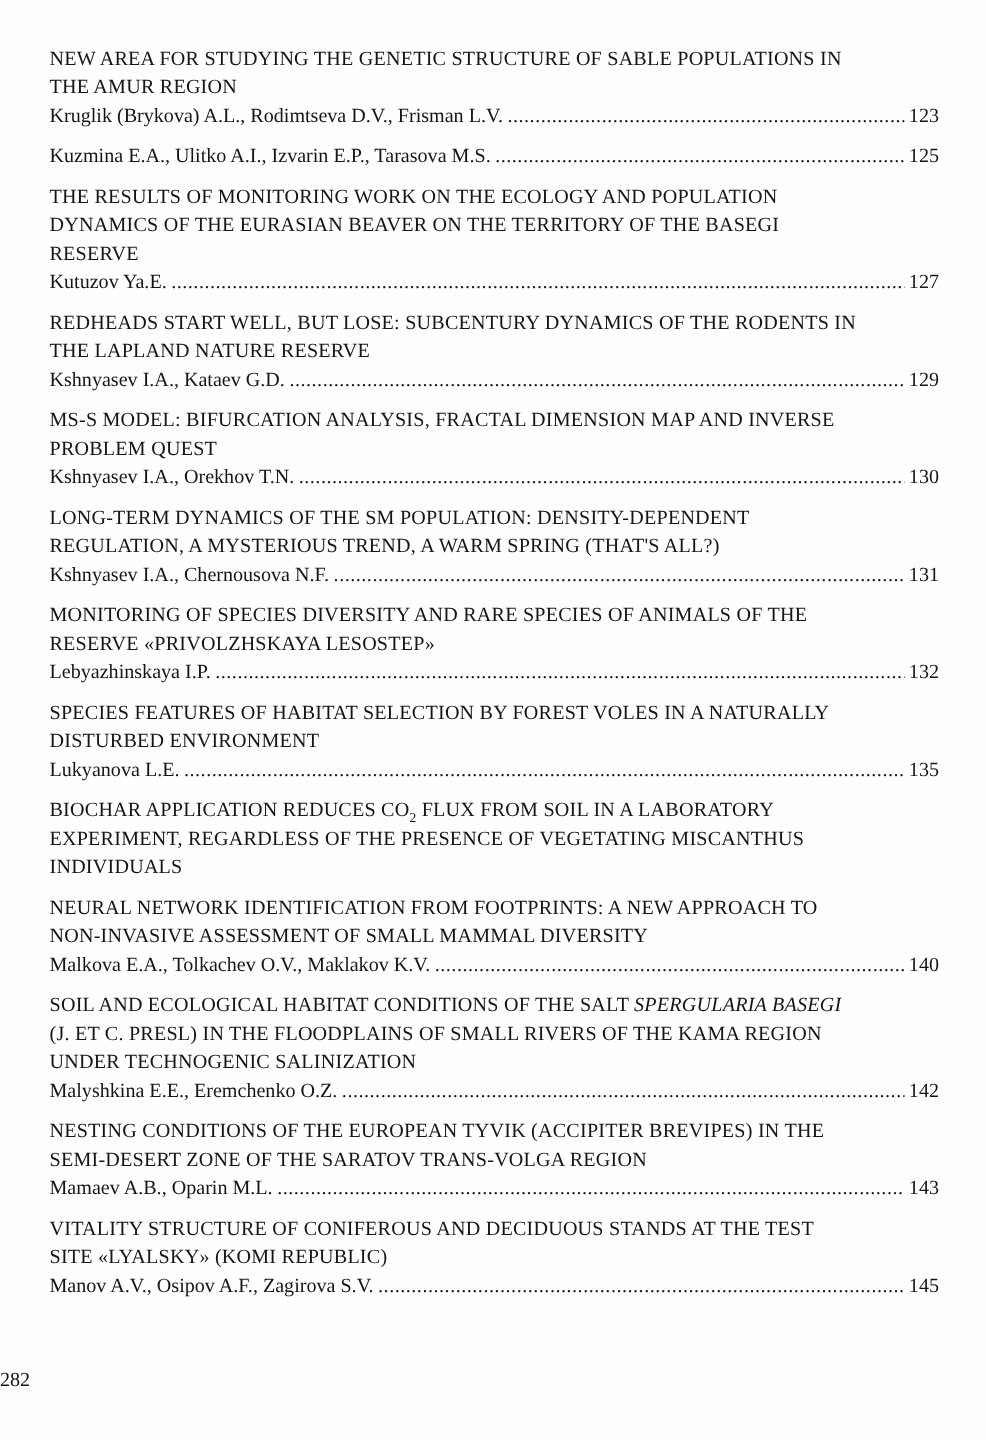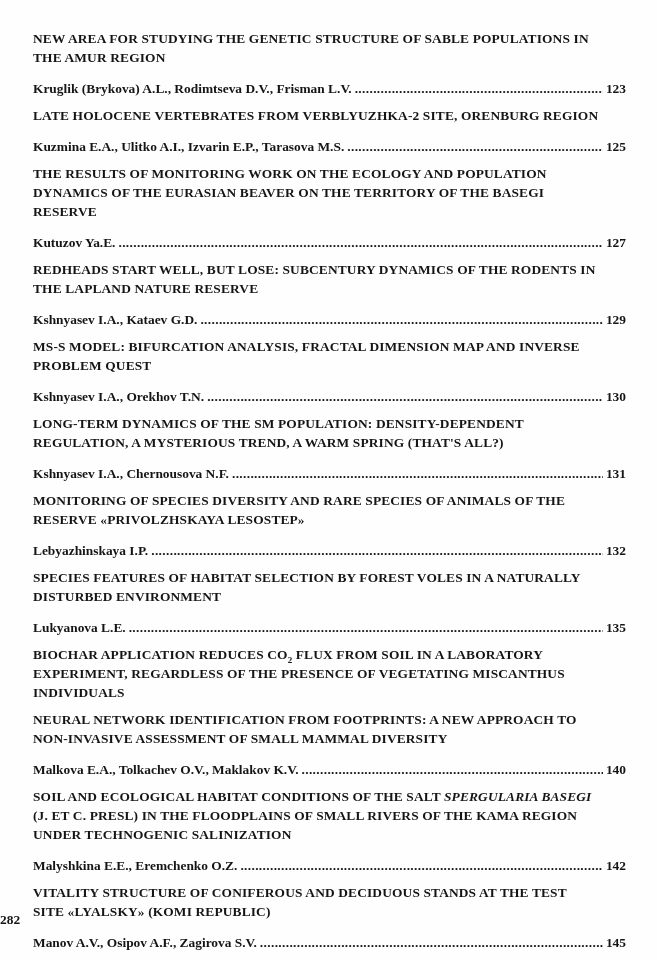--- a/index.html
+++ b/index.html
@@ -14,21 +14,20 @@
     font-family: "Liberation Serif", "DejaVu Serif", serif;
     color: #151515;
   }
   .page {
     box-sizing: border-box;
     width: 657px;
     height: 960px;
     padding: 29px 31px 0 33px;
     background: #fefefe;
     position: relative;
-    font-weight: bold;
   }
   .toc-list { width: 100%; }
   .entry { margin-bottom: 8px; }
   .title {
     font-size: 13.4px;
     line-height: 19px;
     letter-spacing: 0.15px;
     white-space: pre-line;
     text-transform: none;
   }
@@ -39,21 +38,20 @@
   }
   .authors-line {
     display: flex;
     align-items: baseline;
     font-size: 13.4px;
     line-height: 19px;
   }
   .authors {
     white-space: nowrap;
     padding-right: 3px;
-    margin-top: 12px;
   }
   .dots {
     flex: 1 1 auto;
     overflow: hidden;
     white-space: nowrap;
     min-width: 12px;
   }
   .dots::after {
     content: ". . . . . . . . . . . . . . . . . . . . . . . . . . . . . . . . . . . . . . . . . . . . . . . . . . . . . . . . . . . . . . . . . . . . . . . . . . . . . . . . . . . . . . . . . . . . . . . . . . . . . . . . . . . . . . . . . . . . . . . . . . . . . . . . . . . . . . . . . . . .";
     letter-spacing: -1.5px;
@@ -79,21 +77,20 @@
       <div class="entry">
         <div class="title"><span>NEW AREA FOR STUDYING THE GENETIC STRUCTURE OF SABLE POPULATIONS IN
 THE AMUR REGION</span></div>
         <div class="authors-line">
           <span class="authors">Kruglik (Brykova) A.L., Rodimtseva D.V., Frisman L.V.</span>
           <span class="dots"></span>
           <span class="pagenum">123</span>
         </div>
       </div>
       <div class="entry">
-        <div class="title"><span>LATE HOLOCENE VERTEBRATES FROM VERBLYUZHKA-2 SITE, ORENBURG REGION</span></div>
         <div class="authors-line">
           <span class="authors">Kuzmina E.A., Ulitko A.I., Izvarin E.P., Tarasova M.S.</span>
           <span class="dots"></span>
           <span class="pagenum">125</span>
         </div>
       </div>
       <div class="entry">
         <div class="title"><span>THE RESULTS OF MONITORING WORK ON THE ECOLOGY AND POPULATION
 DYNAMICS OF THE EURASIAN BEAVER ON THE TERRITORY OF THE BASEGI
 RESERVE</span></div>
@@ -166,20 +163,29 @@
         <div class="title"><span>SOIL AND ECOLOGICAL HABITAT CONDITIONS OF THE SALT </span><span class="italic">SPERGULARIA BASEGI</span><span>
 (J. ET C. PRESL) IN THE FLOODPLAINS OF SMALL RIVERS OF THE KAMA REGION
 UNDER TECHNOGENIC SALINIZATION</span></div>
         <div class="authors-line">
           <span class="authors">Malyshkina E.E., Eremchenko O.Z.</span>
           <span class="dots"></span>
           <span class="pagenum">142</span>
         </div>
       </div>
       <div class="entry">
+        <div class="title"><span>NESTING CONDITIONS OF THE EUROPEAN TYVIK (ACCIPITER BREVIPES) IN THE
+SEMI-DESERT ZONE OF THE SARATOV TRANS-VOLGA REGION</span></div>
+        <div class="authors-line">
+          <span class="authors">Mamaev A.B., Oparin M.L.</span>
+          <span class="dots"></span>
+          <span class="pagenum">143</span>
+        </div>
+      </div>
+      <div class="entry">
         <div class="title"><span>VITALITY STRUCTURE OF CONIFEROUS AND DECIDUOUS STANDS AT THE TEST
 SITE «LYALSKY» (KOMI REPUBLIC)</span></div>
         <div class="authors-line">
           <span class="authors">Manov A.V., Osipov A.F., Zagirova S.V.</span>
           <span class="dots"></span>
           <span class="pagenum">145</span>
         </div>
       </div>
     </div>
   <div class="footer">282</div>

